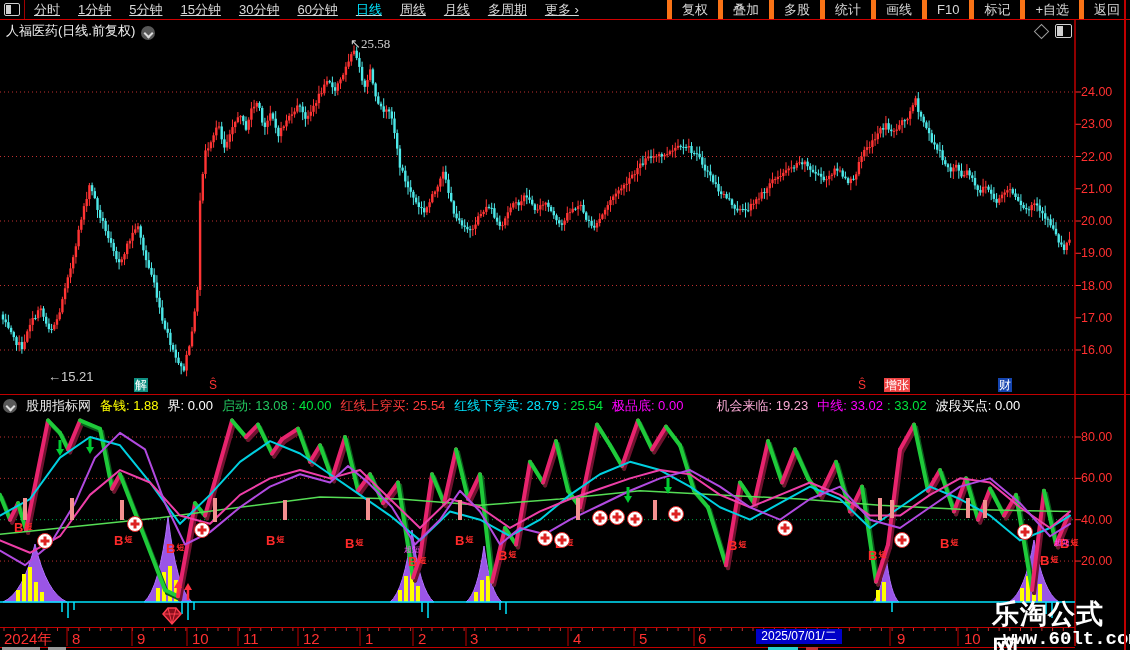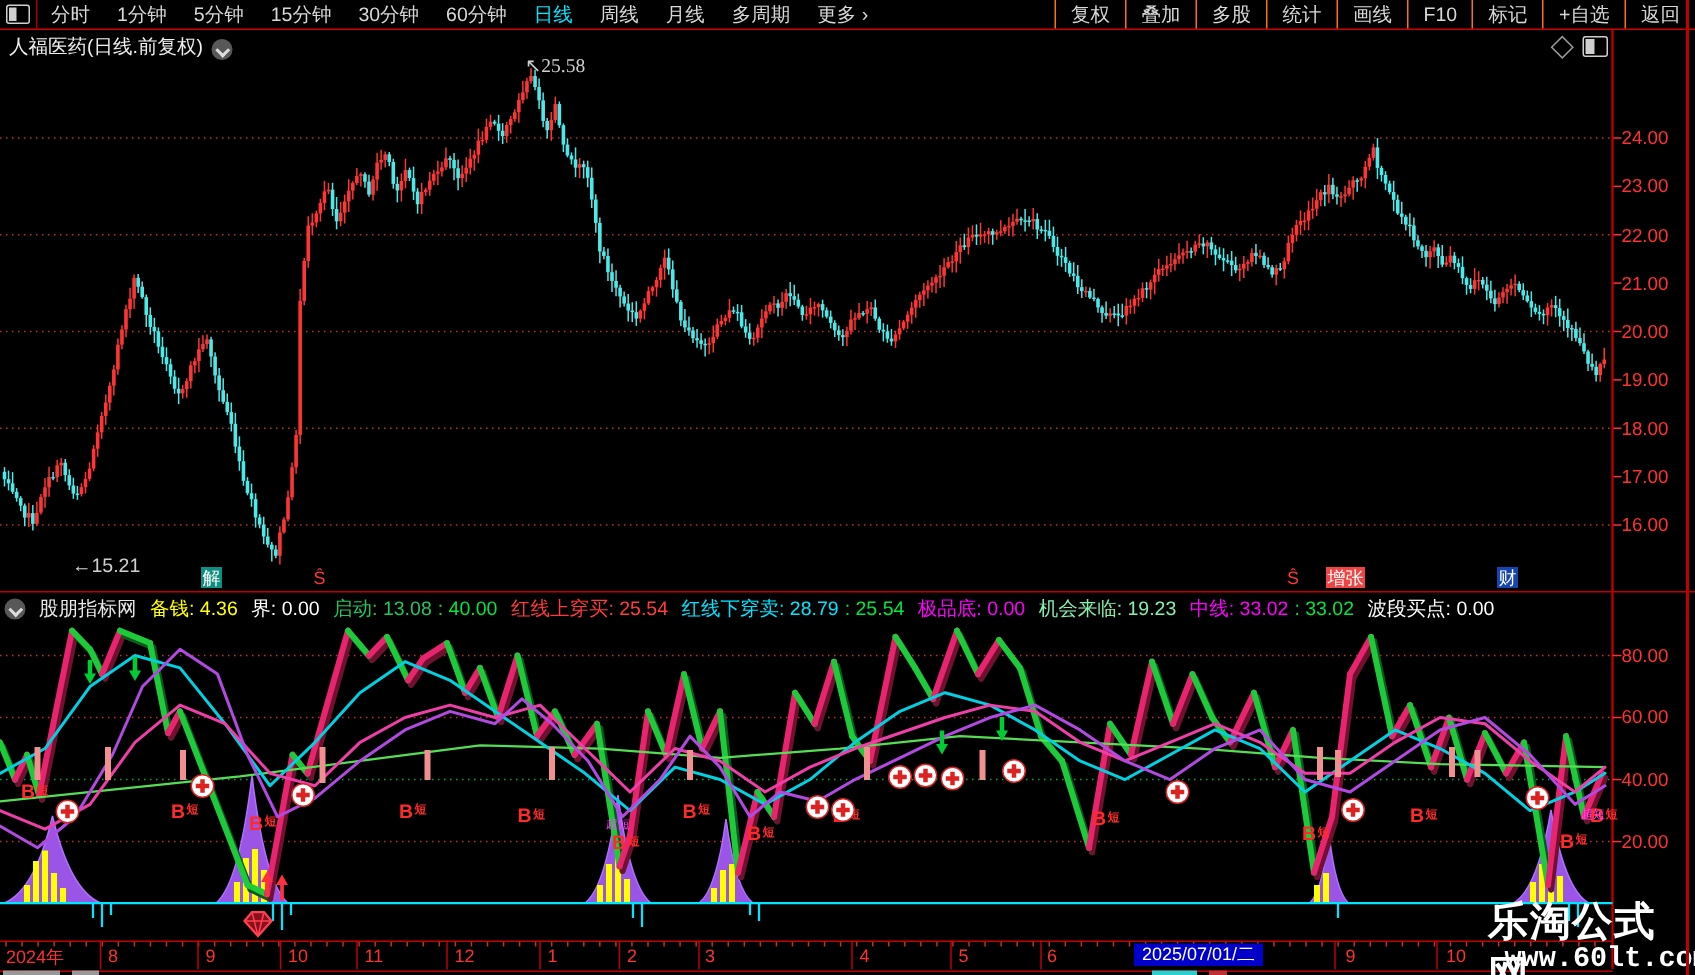--- a/index.html
+++ b/index.html
@@ -8,34 +8,34 @@
   .abs{position:absolute;}
   
   #topbar{left:0;top:0;width:1130px;height:19px;display:flex;align-items:center;
           border-bottom:1px solid #d00000;background:#000;}
   #lefticon{display:flex;align-items:center;padding:0 4px;height:100%;border-right:1px solid #a00000;}
   #lefticon .pane{width:14px;height:11px;border:1px solid #cfcfcf;border-radius:2px;position:relative;}
   #lefticon .pane:before{content:"";position:absolute;left:1px;top:1px;bottom:1px;width:5px;background:#cfcfcf;}
   .mi{font-size:13px;color:#d8d8d8;padding:0 9px;white-space:nowrap;cursor:default;}
   .mi.act{color:#00e5ff;}
   #menu-right{margin-left:auto;display:flex;height:100%;align-items:center;}
-  #menu-right .mi{border-left:1px solid #f97316;padding:0 10px;height:100%;display:flex;align-items:center;}
+  #menu-right .mi{border-left:5px solid #f97316;padding:0 10px;height:100%;display:flex;align-items:center;}
   
   #titlerow{left:6px;top:22px;height:18px;display:flex;align-items:flex-end;gap:6px;}
   #chart-title{font-size:13px;color:#f0f0f0;}
   .chev-circle{width:14px;height:14px;border-radius:50%;background:#585858;position:relative;display:inline-block;}
   .chev-circle:before{content:"";position:absolute;left:4px;top:4px;width:5px;height:5px;
      border-left:2px solid #ddd;border-bottom:2px solid #ddd;transform:rotate(-45deg);}
   #corner-icons{left:1036px;top:24px;display:flex;gap:8px;align-items:center;}
   .diamond{width:9px;height:9px;border:1px solid #9a9a9a;transform:rotate(45deg);}
   .pane2{width:15px;height:12px;border:1px solid #cfcfcf;border-radius:2px;position:relative;}
   .pane2:before{content:"";position:absolute;left:1px;top:1px;bottom:1px;width:6px;background:#cfcfcf;}
   
   .ylab{position:absolute;left:1081px;width:46px;font-size:12.5px;color:#ff3030;}
-  .xlab{position:absolute;top:630px;font-size:12px;color:#ff3030;}
+  .xlab{position:absolute;top:630px;font-size:15px;color:#ff3030;}
   #datebox{position:absolute;top:629px;height:15px;background:#0000c8;color:#fff;
            font-size:12px;line-height:15px;text-align:center;}
   
   #indheader{left:3px;top:397px;height:17px;display:flex;align-items:center;gap:9px;
              font-size:13px;white-space:nowrap;}
   #indheader .v2{margin-left:-5px;}
   
   .stamp{position:absolute;font-size:12px;line-height:14px;padding:0 1px;white-space:nowrap;}
   .anno{position:absolute;font-size:13px;color:#cfcfcf;white-space:nowrap;}
   
@@ -47,21 +47,21 @@
   #rightedge{left:1124px;top:0;width:2px;height:650px;background:#c00000;}
   .hline{position:absolute;left:0;width:1130px;height:1px;background:#c00000;}
 </style>
 </head>
 <body>
 
 <div id="topbar" class="abs">
   <div id="lefticon">
       <span class="pane"></span>
     </div>
-  <div id="menu-left" style="display:flex;align-items:flex-start;">
+  <div id="menu-left" style="display:flex;align-items:flex-start;text-decoration:underline;">
       <span class="mi">分时</span>
       <span class="mi">1分钟</span>
       <span class="mi">5分钟</span>
       <span class="mi">15分钟</span>
       <span class="mi">30分钟</span>
       <span class="mi">60分钟</span>
       <span class="mi act">日线</span>
       <span class="mi">周线</span>
       <span class="mi">月线</span>
       <span class="mi">多周期</span>
@@ -1306,29 +1306,29 @@
   </svg>
 
 <div class="anno" style="left:350px;top:36px;font-family:Liberation Serif, serif;"><span>↖</span><span>25.58</span></div>
 <div class="anno" style="left:48px;top:369px;"><span>←</span><span>15.21</span></div>
 
 <div class="hline" style="top:394px;"></div>
 
 <div id="indheader" class="abs">
   <span class="chev-circle"></span>
   <span style="color:#e8e8e8;">股朋指标网</span>
-<span style="color: rgb(255, 255, 0);">备钱: 4.36</span>
+<span style="color: rgb(255, 255, 0);">备钱: 1.88</span>
     <span style="color: rgb(255, 255, 255);">界: 0.00</span>
     <span style="color: #22c55e;">启动: 13.08</span>
     <span class="v2" style="color: rgb(0, 229, 60);">: 40.00</span>
     <span style="color: rgb(255, 59, 59);">红线上穿买: 25.54</span>
     <span style="color: rgb(0, 229, 255);">红线下穿卖: 28.79</span>
     <span class="v2" style="color: rgb(0, 229, 60);">: 25.54</span>
     <span style="color: rgb(255, 0, 255);">极品底: 0.00</span>
-    <span style="color: #86efac;">机会来临: 19.23</span>
+    <span style="color: #f9a8d4; margin-left: 24px;">机会来临: 19.23</span>
     <span style="color: rgb(255, 0, 255);">中线: 33.02</span>
     <span class="v2" style="color: rgb(0, 229, 60);">: 33.02</span>
     <span style="color: rgb(255, 255, 255);">波段买点: 0.00</span>
   </div>
 
 <div class="abs" style="left:0;top:627px;width:1075px;height:19px;border-top:1px solid #c00000;border-bottom:1px solid #c00000;"></div>
 <div class="xlab" style="left:4px;">2024年</div>
 <div id="datebox" style="left: 756px; width: 86px;">2025/07/01/二</div>
 
 <div class="frag" style="left:2px;width:38px;"></div>

